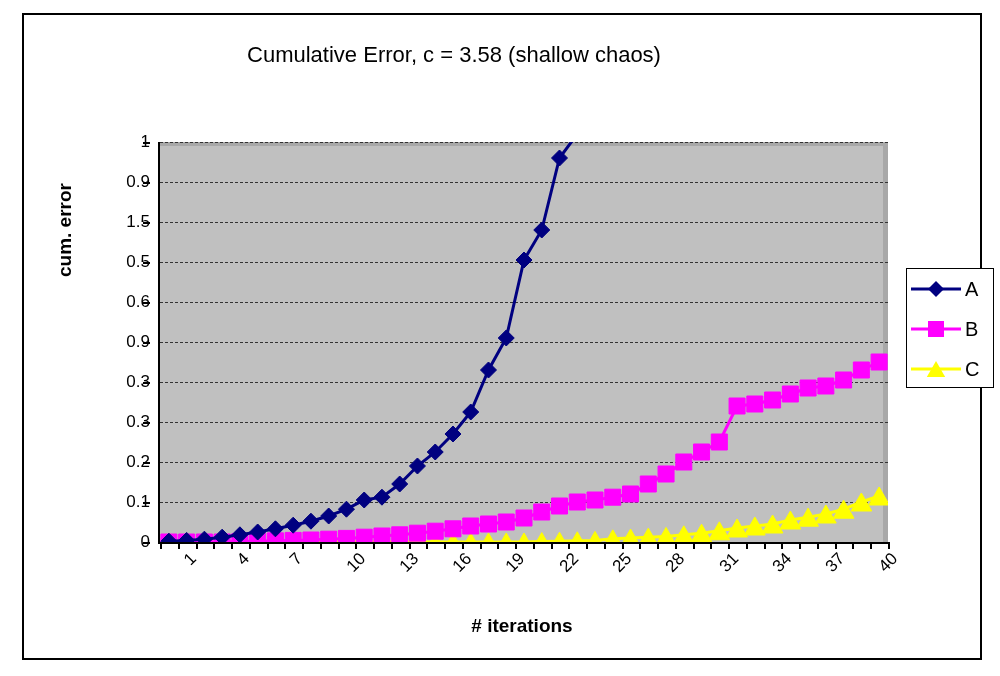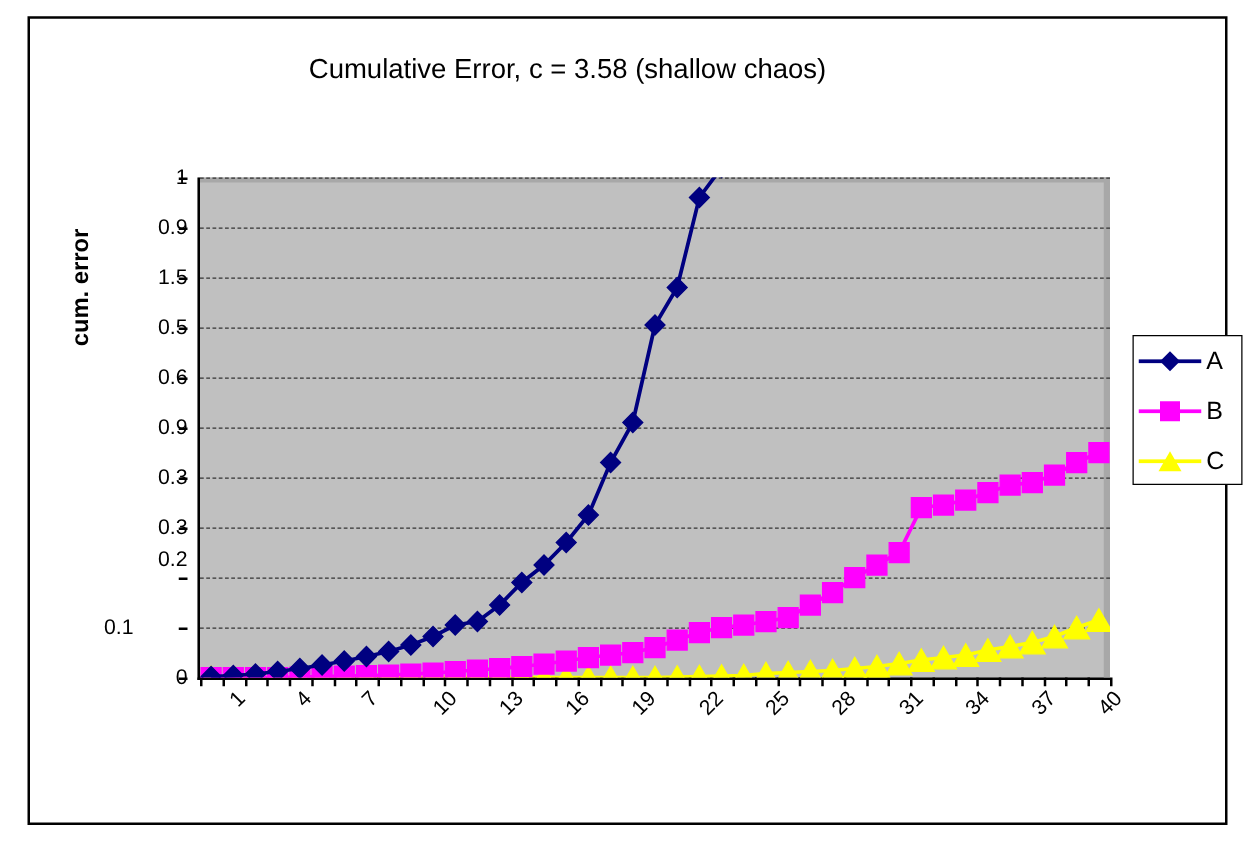--- a/index.html
+++ b/index.html
@@ -208,23 +208,23 @@
 <div id="root">
   <div id="chart-frame">
 
     <div id="chart-title">Cumulative Error, c = 3.58 (shallow chaos)</div>
 
     <div id="yaxis-title">cum. error</div>
 
     <div id="ytick-wrap">
         <div class="ytick" style="top: 400px;">0</div>
         <div class="ytickmark" style="top: 400px; left: 111px;"></div>
-        <div class="ytick" style="top: 360px; text-align: center;">0.1</div>
+        <div class="ytick" style="top: 360px;">0.1</div>
         <div class="ytickmark" style="top: 360px; left: 111px;"></div>
-        <div class="ytick" style="top: 306px;">0.2</div>
+        <div class="ytick" style="top: 320px;">0.2</div>
         <div class="ytickmark" style="top: 320px; left: 111px;"></div>
         <div class="ytick" style="top: 280px;">0.3</div>
         <div class="ytickmark" style="top: 280px; left: 111px;"></div>
         <div class="ytick" style="top: 240px;">0.3</div>
         <div class="ytickmark" style="top: 240px; left: 111px;"></div>
         <div class="ytick" style="top: 200px;">0.9</div>
         <div class="ytickmark" style="top: 200px; left: 111px;"></div>
         <div class="ytick" style="top: 160px;">0.6</div>
         <div class="ytickmark" style="top: 160px; left: 111px;"></div>
         <div class="ytick" style="top: 120px;">0.5</div>
@@ -438,20 +438,21 @@
         <div class="xtick" style="left: 338.488px;">19</div>
         <div class="xtick" style="left: 391.756px;">22</div>
         <div class="xtick" style="left: 445.024px;">25</div>
         <div class="xtick" style="left: 498.293px;">28</div>
         <div class="xtick" style="left: 551.561px;">31</div>
         <div class="xtick" style="left: 604.829px;">34</div>
         <div class="xtick" style="left: 658.098px;">37</div>
         <div class="xtick" style="left: 711.366px;">40</div>
       </div>
 
+    <div id="xaxis-title"># iterations</div>
 
     <div id="legend">
         <div class="legend-row" style="top: 0px;">
           <div class="legend-swatch">
             <div class="legend-line" style="background: rgb(0, 0, 128);"></div>
             <svg width="24" height="24" viewBox="0 0 24 24" style="position: absolute; left: 50%; top: 50%; transform: translate(-50%, -50%);">
               <path d="M 12 4 L 20 12 L 12 20 L 4 12 Z" fill="#000080"></path>
             </svg>
           </div>
           <span class="legend-label">A</span>

